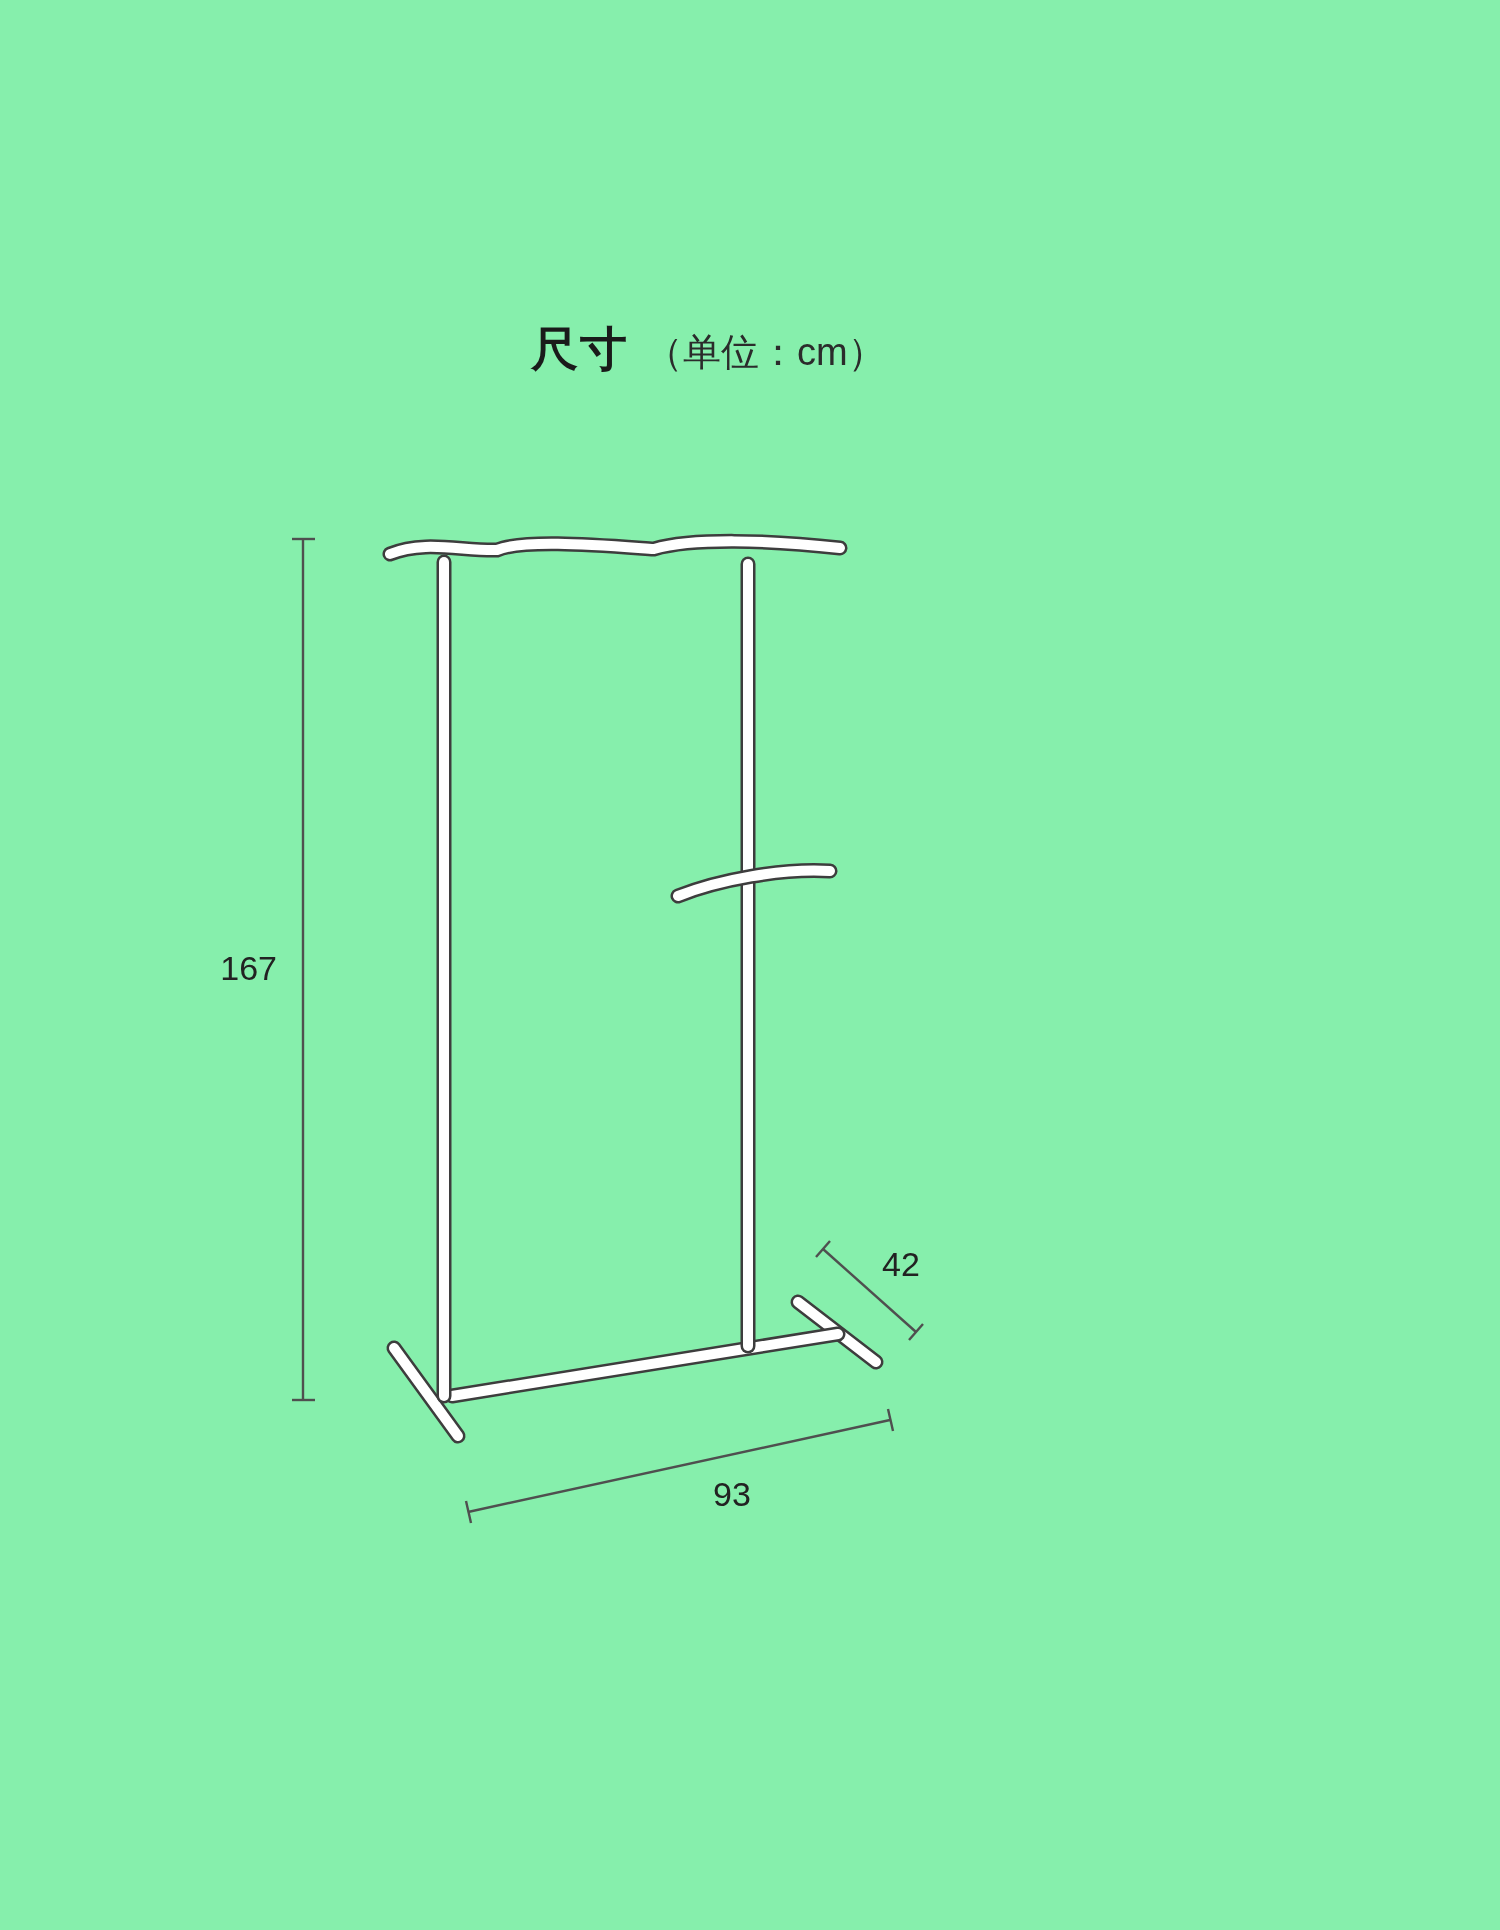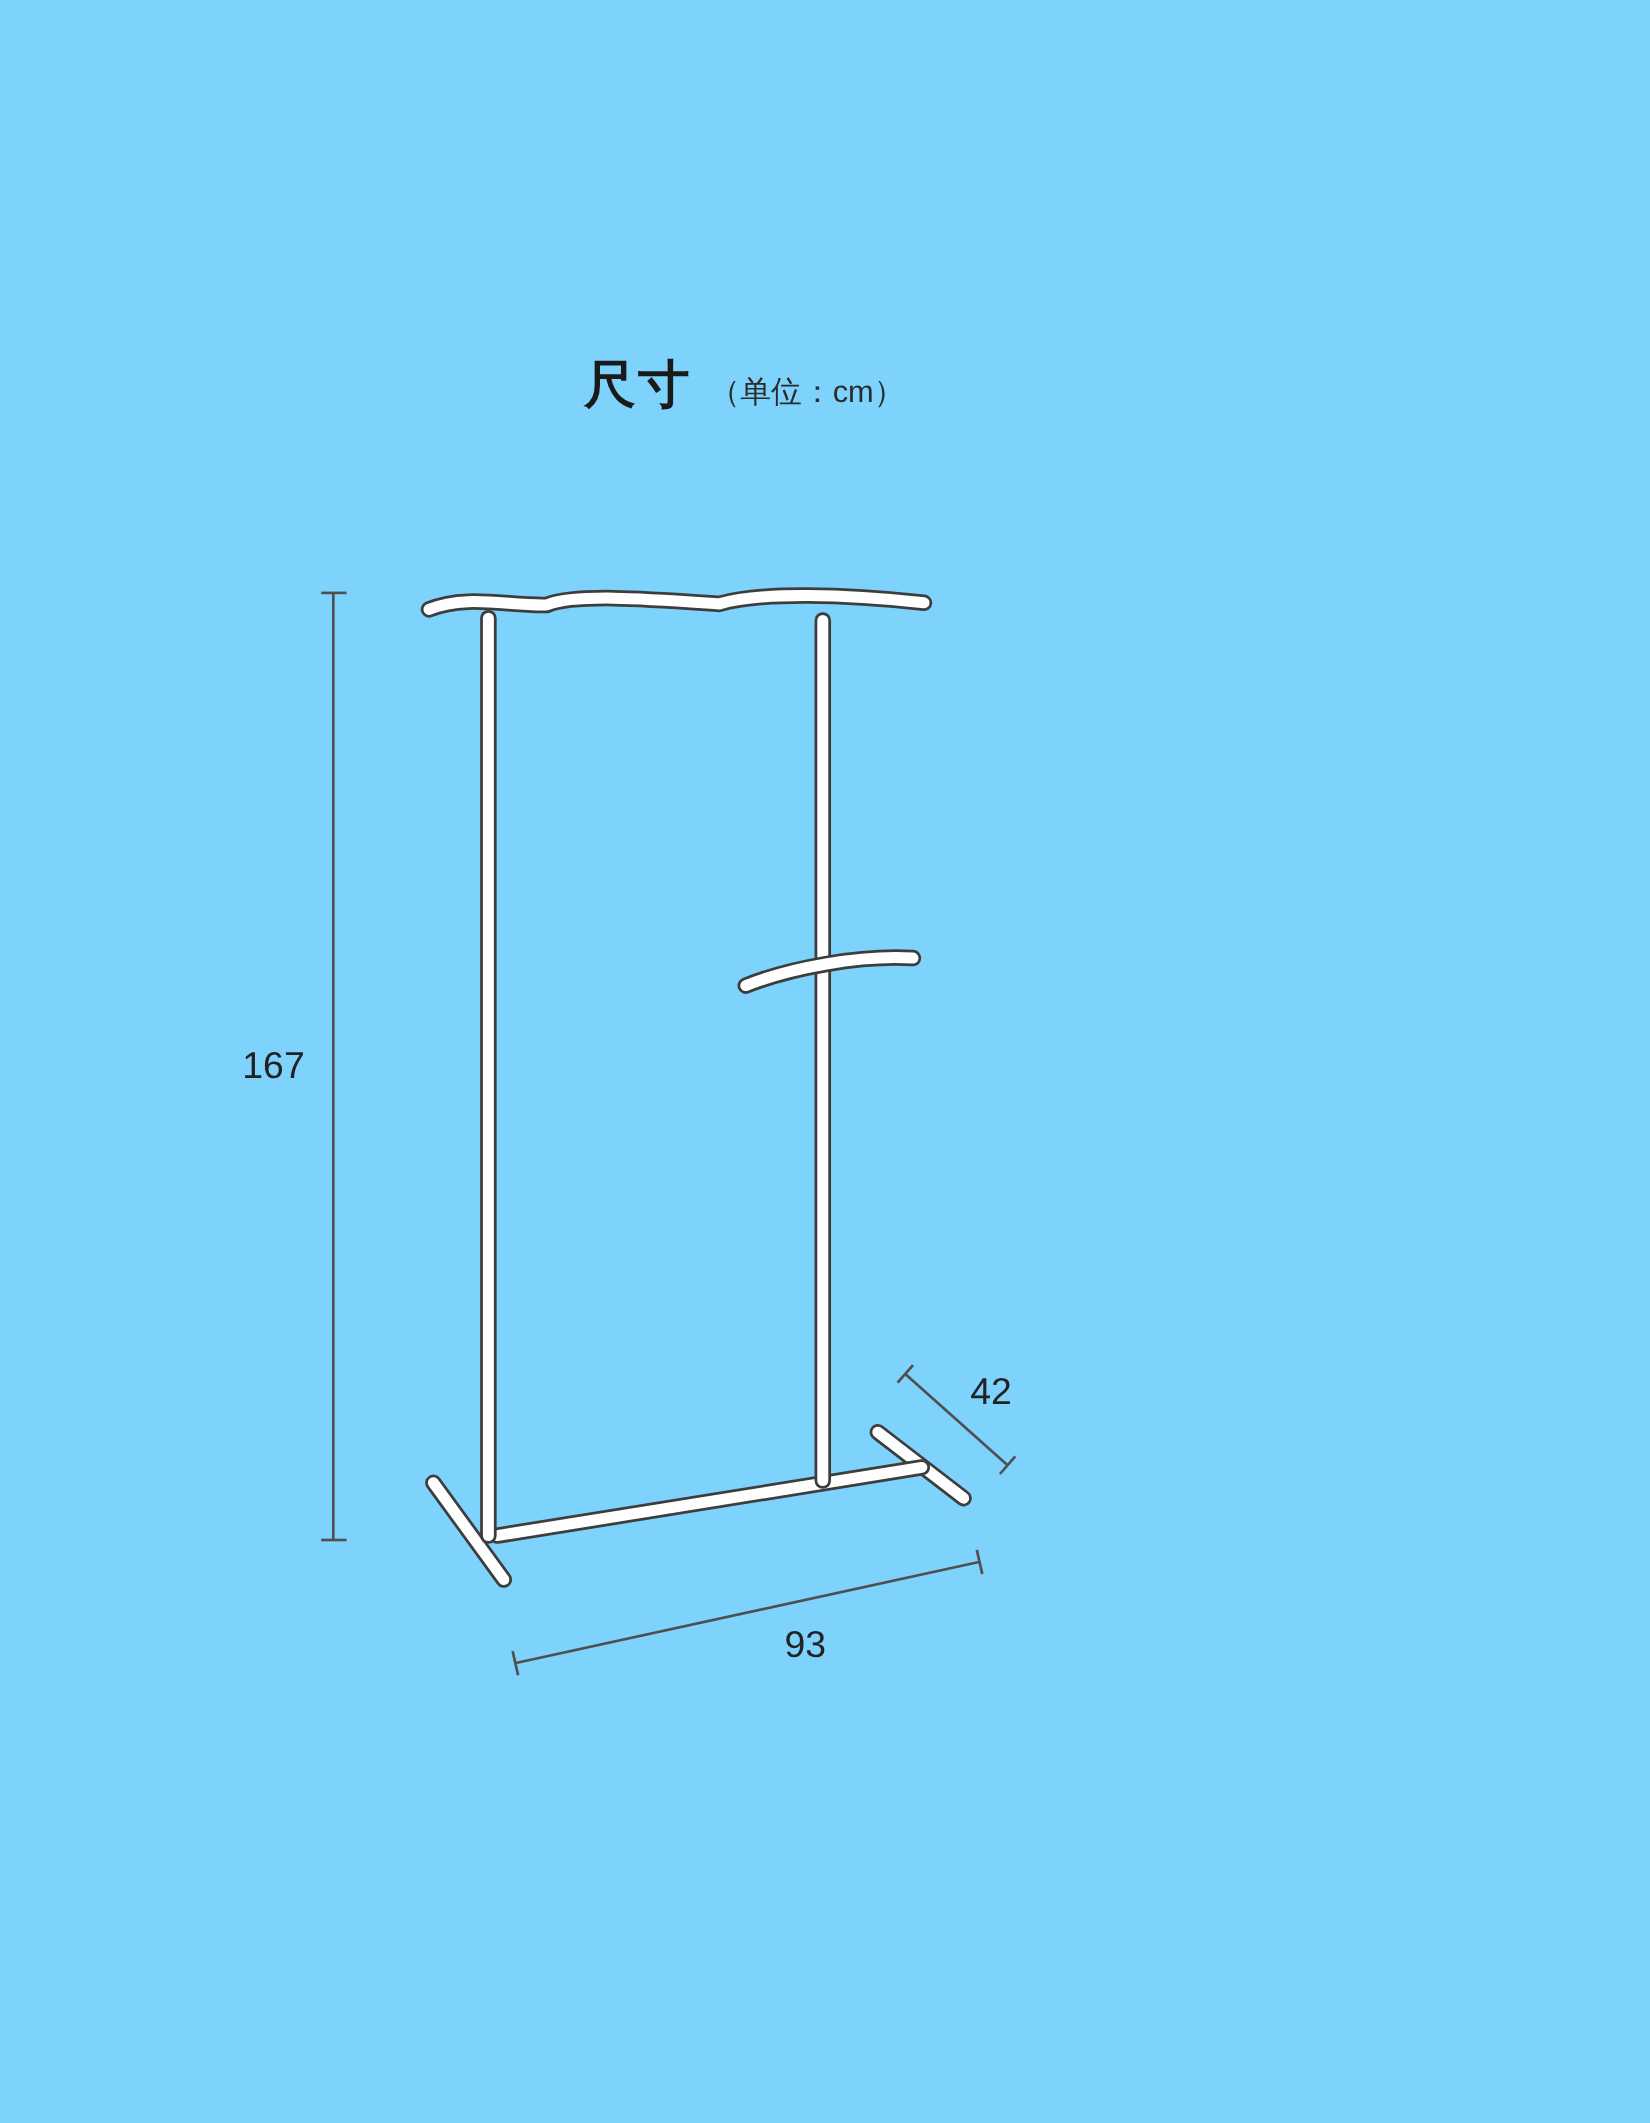--- a/index.html
+++ b/index.html
@@ -5,40 +5,40 @@
   html, body {
     margin: 0;
     padding: 0;
     background: #ffffff;
     font-family: "Liberation Sans", "DejaVu Sans", sans-serif;
   }
   .page {
     position: relative;
     width: 1500px;
     height: 1930px;
-    background: #7dd3fc;
+    background: #86efac;
     overflow: hidden;
   }
   .title-row {
     position: absolute;
     left: 531px;
     top: 318px;
     display: flex;
     align-items: baseline;
     gap: 16px;
     white-space: nowrap;
   }
   .title-main {
     font-size: 47px;
     font-weight: 600;
     color: #1a1a1a;
     letter-spacing: 2px;
   }
   .title-unit {
-    font-size: 28px;
+    font-size: 38px;
     font-weight: 400;
     color: #2b2b2b;
   }
   svg.diagram {
     position: absolute;
     left: 0;
     top: 0;
   }
   .tube-outer {
     fill: none;

